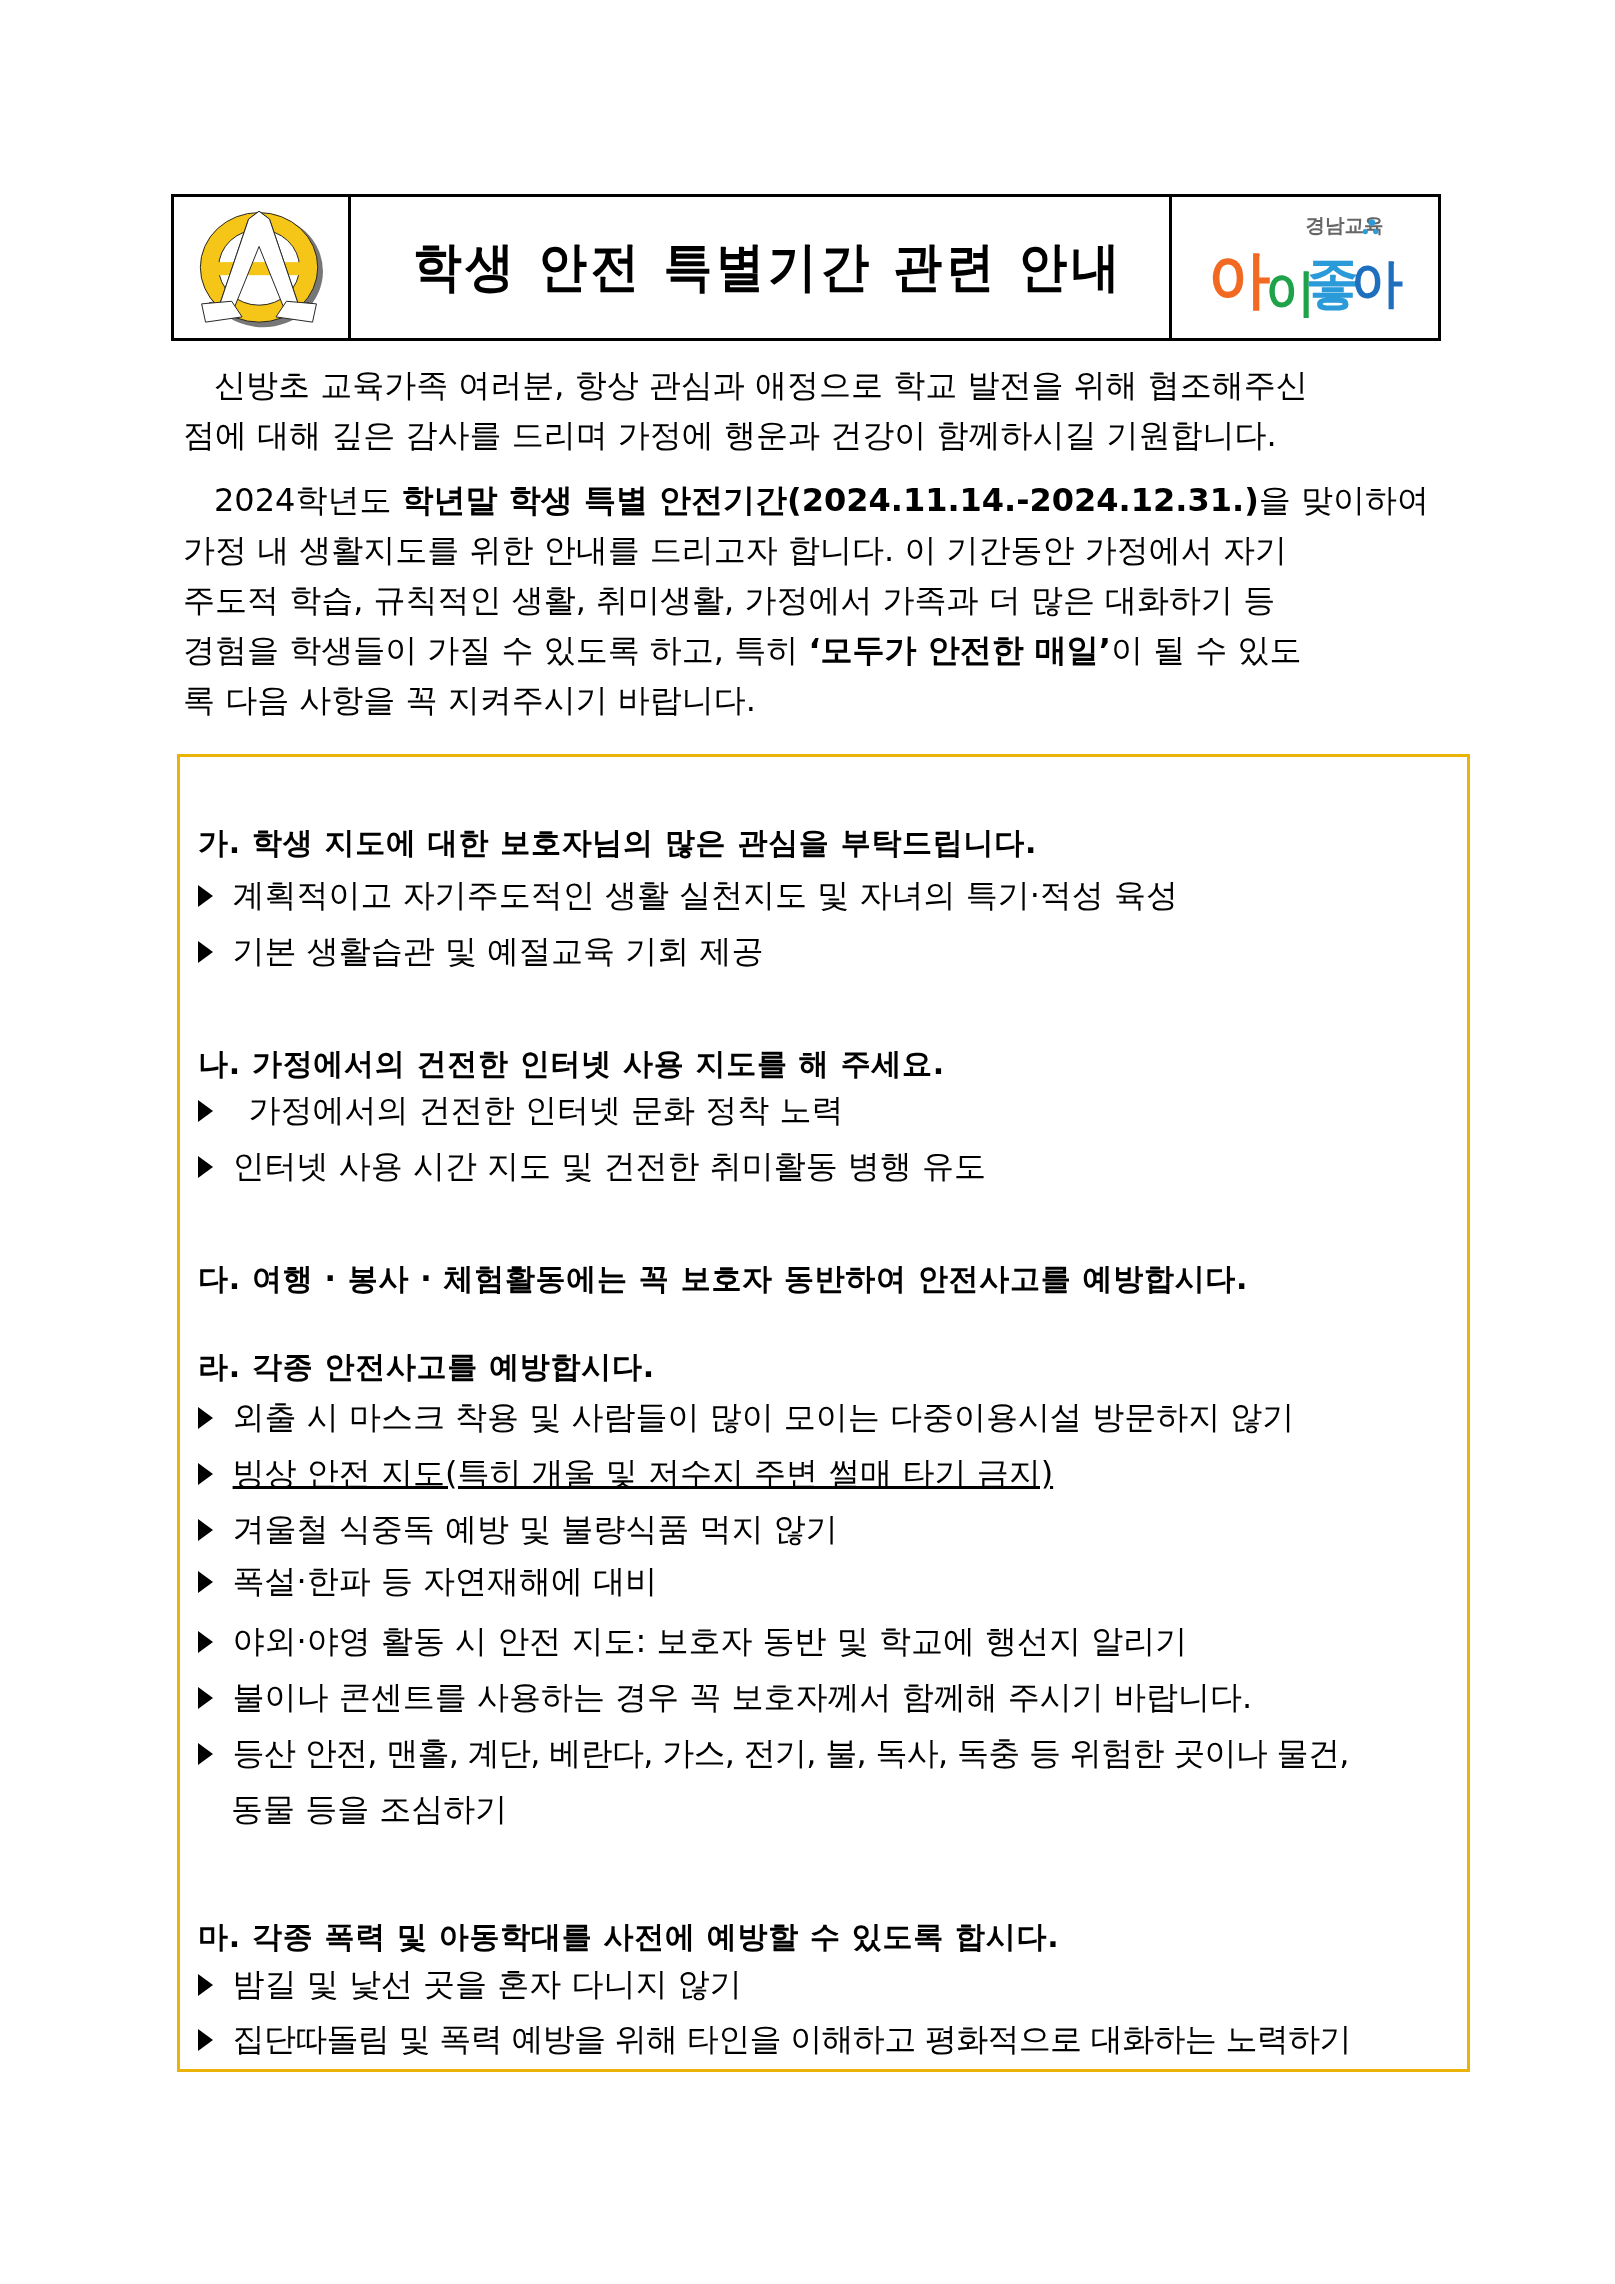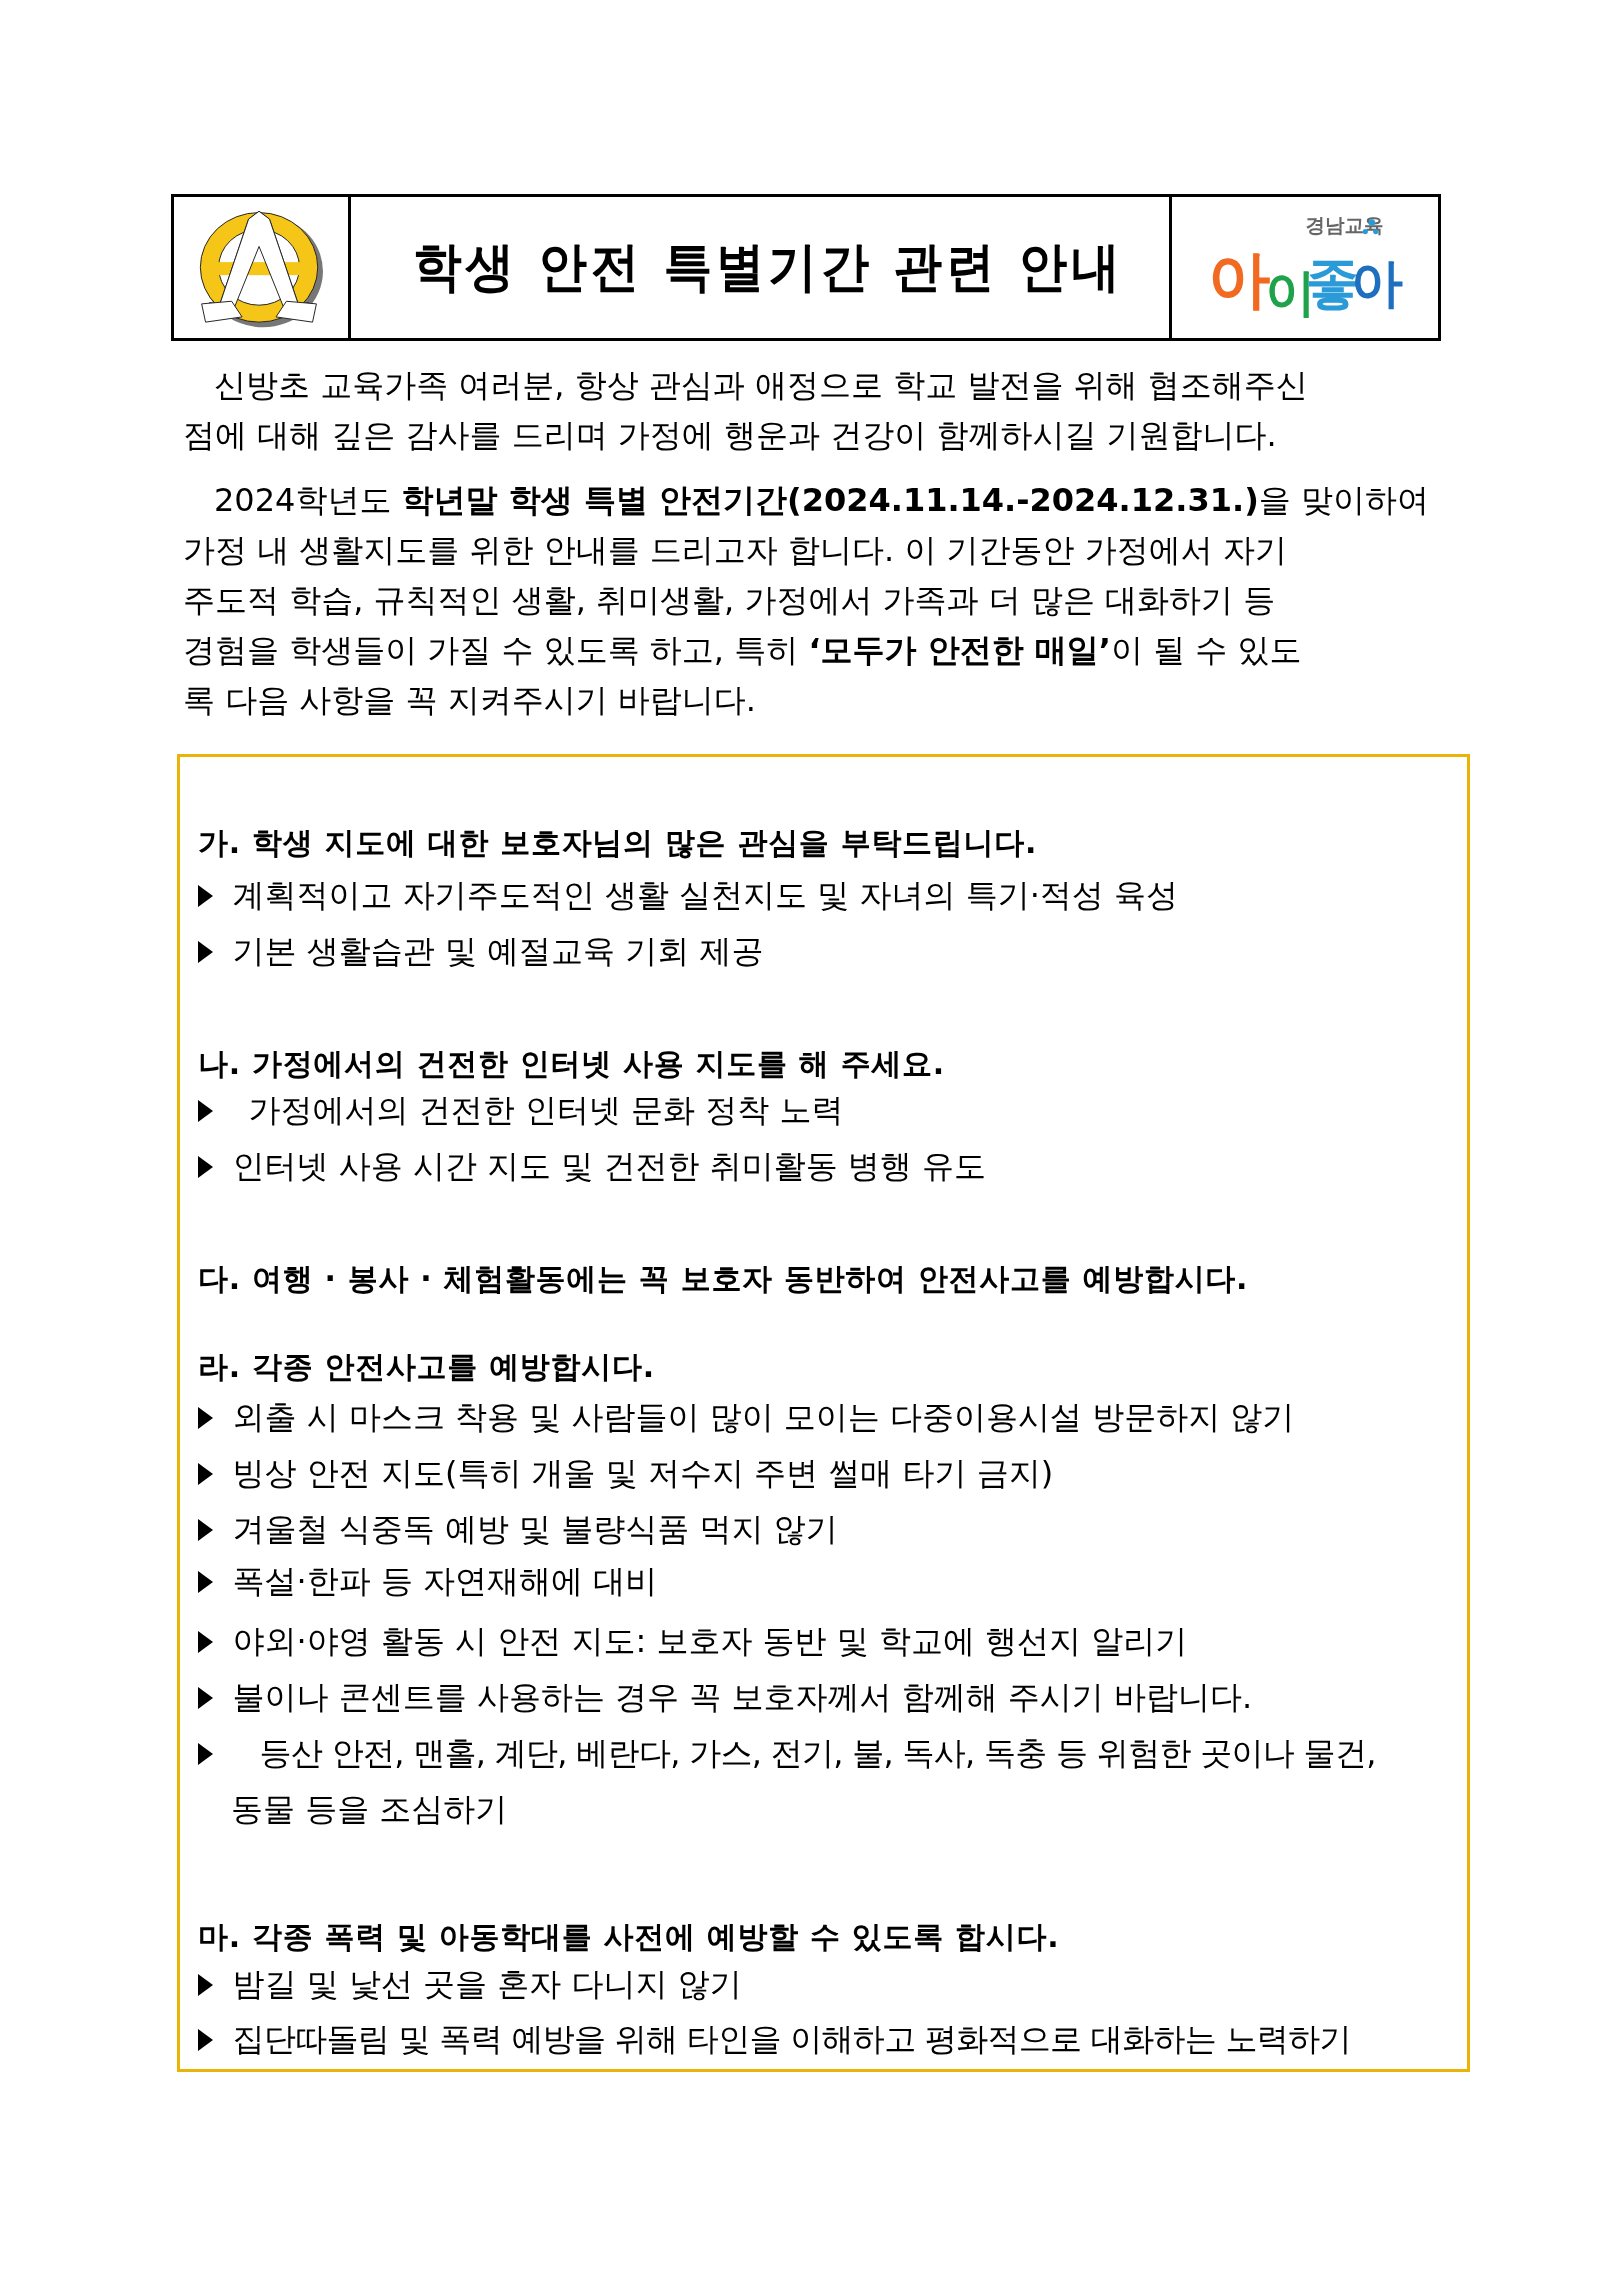--- a/index.html
+++ b/index.html
@@ -100,21 +100,21 @@
       <span>인터넷 사용 시간 지도 및 건전한 취미활동 병행 유도</span>
     </div>
 
   <div class="section-title" style="top:502px;">다. 여행 · 봉사 · 체험활동에는 꼭 보호자 동반하여 안전사고를 예방합시다.</div>
 
   <div class="section-title" style="top:590px;">라. 각종 안전사고를 예방합시다.</div>
   <div class="bullet" style="top:639px;">
       <span class="tri"></span>
       <span>외출 시 마스크 착용 및 사람들이 많이 모이는 다중이용시설 방문하지 않기</span>
     </div>
-  <div class="bullet" style="top:695px;">
+  <div class="bullet" style="top:695px;text-decoration:underline;">
       <span class="tri"></span>
       <span>빙상 안전 지도(특히 개울 및 저수지 주변 썰매 타기 금지)</span>
     </div>
   <div class="bullet" style="top:751px;">
       <span class="tri"></span>
       <span>겨울철 식중독 예방 및 불량식품 먹지 않기</span>
     </div>
   <div class="bullet" style="top:803px;">
       <span class="tri"></span>
       <span>폭설·한파 등 자연재해에 대비</span>
@@ -122,21 +122,21 @@
   <div class="bullet" style="top:863px;">
       <span class="tri"></span>
       <span>야외·야영 활동 시 안전 지도: 보호자 동반 및 학교에 행선지 알리기</span>
     </div>
   <div class="bullet" style="top:919px;">
       <span class="tri"></span>
       <span>불이나 콘센트를 사용하는 경우 꼭 보호자께서 함께해 주시기 바랍니다.</span>
     </div>
   <div class="bullet" style="top:975px;">
       <span class="tri"></span>
-      <span style="letter-spacing:-0.7px;margin-left:27px;">등산 안전, 맨홀, 계단, 베란다, 가스, 전기, 불, 독사, 독충 등 위험한 곳이나 물건,</span>
+      <span style="letter-spacing:-0.7px;">등산 안전, 맨홀, 계단, 베란다, 가스, 전기, 불, 독사, 독충 등 위험한 곳이나 물건,</span>
     </div>
   <div class="cont" style="top:1031px;">동물 등을 조심하기</div>
 
   <div class="section-title" style="top:1160px;">마. 각종 폭력 및 아동학대를 사전에 예방할 수 있도록 합시다.</div>
   <div class="bullet" style="top:1206px;">
       <span class="tri"></span>
       <span>밤길 및 낯선 곳을 혼자 다니지 않기</span>
     </div>
   <div class="bullet" style="top:1261px;">
       <span class="tri"></span>

